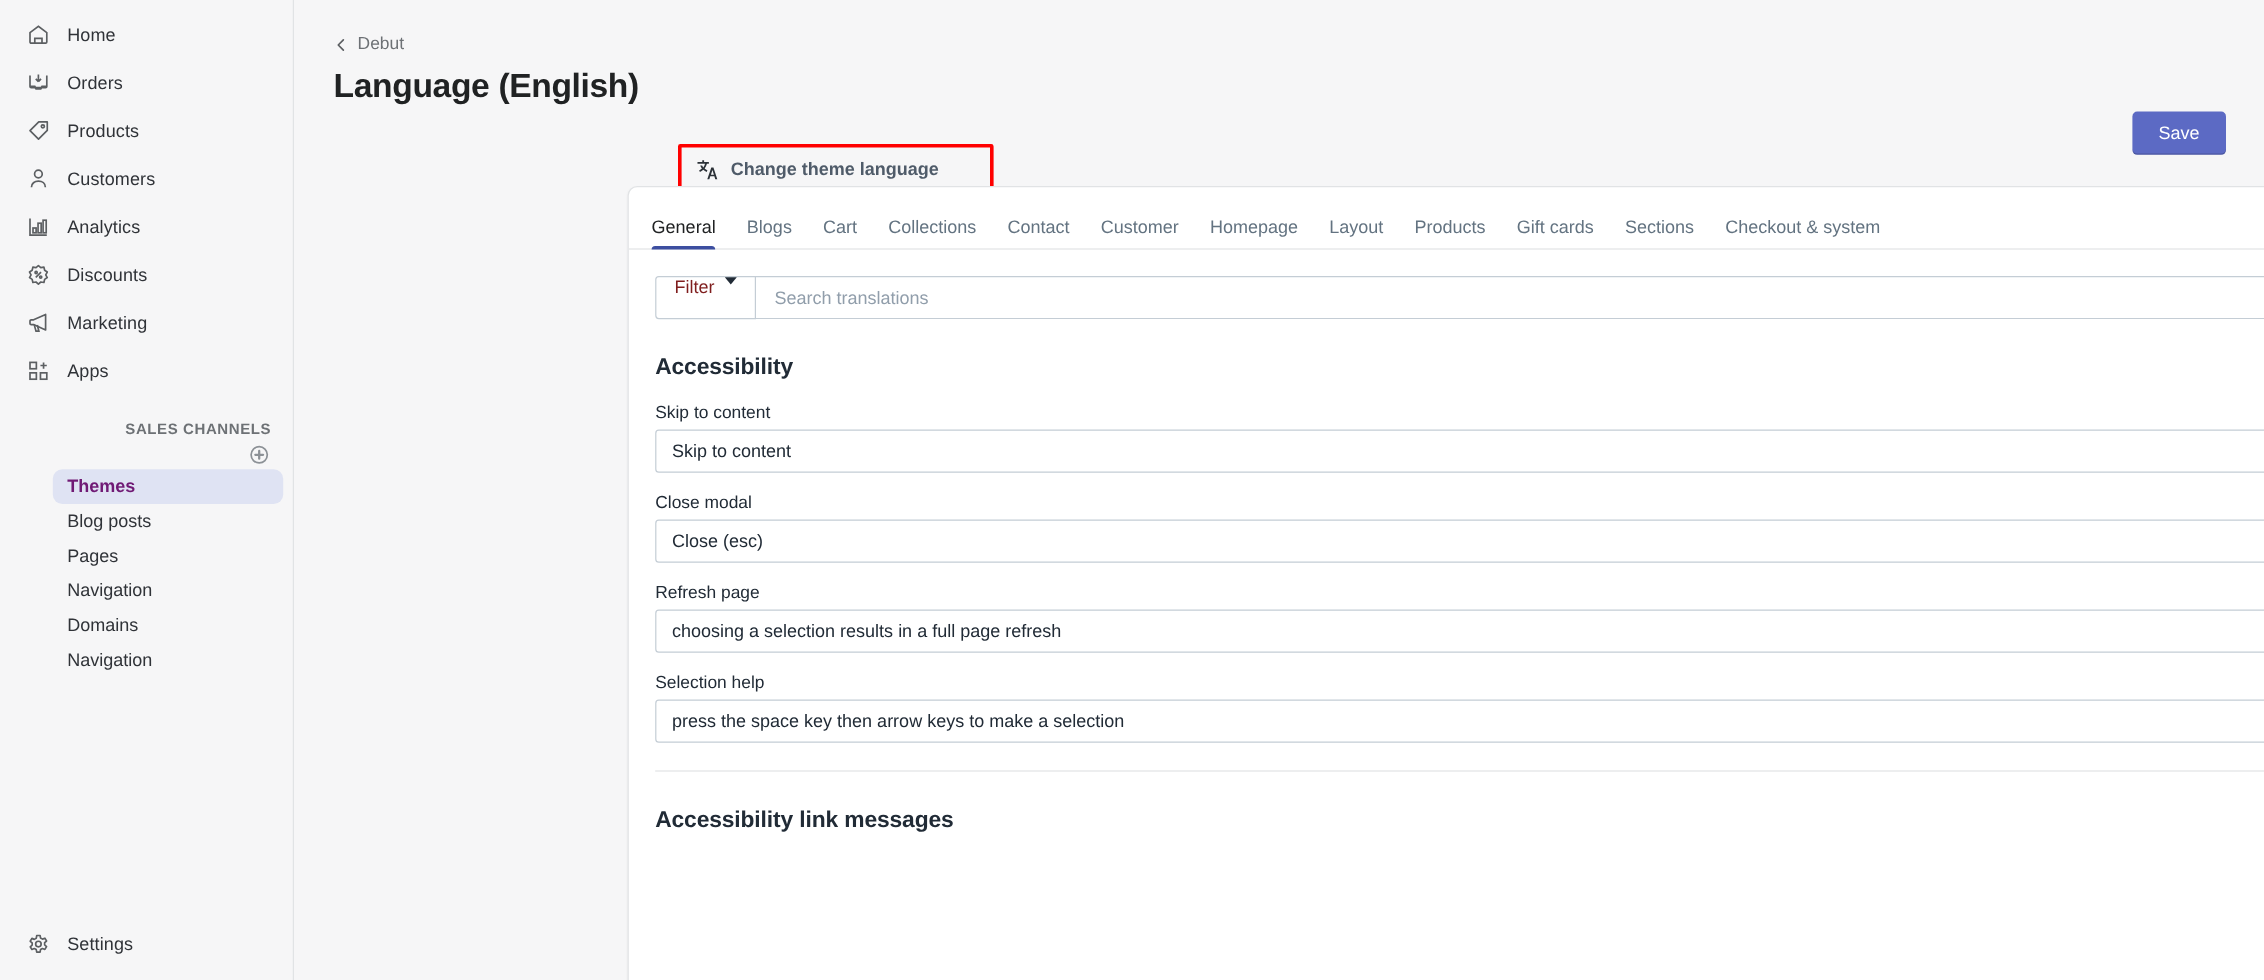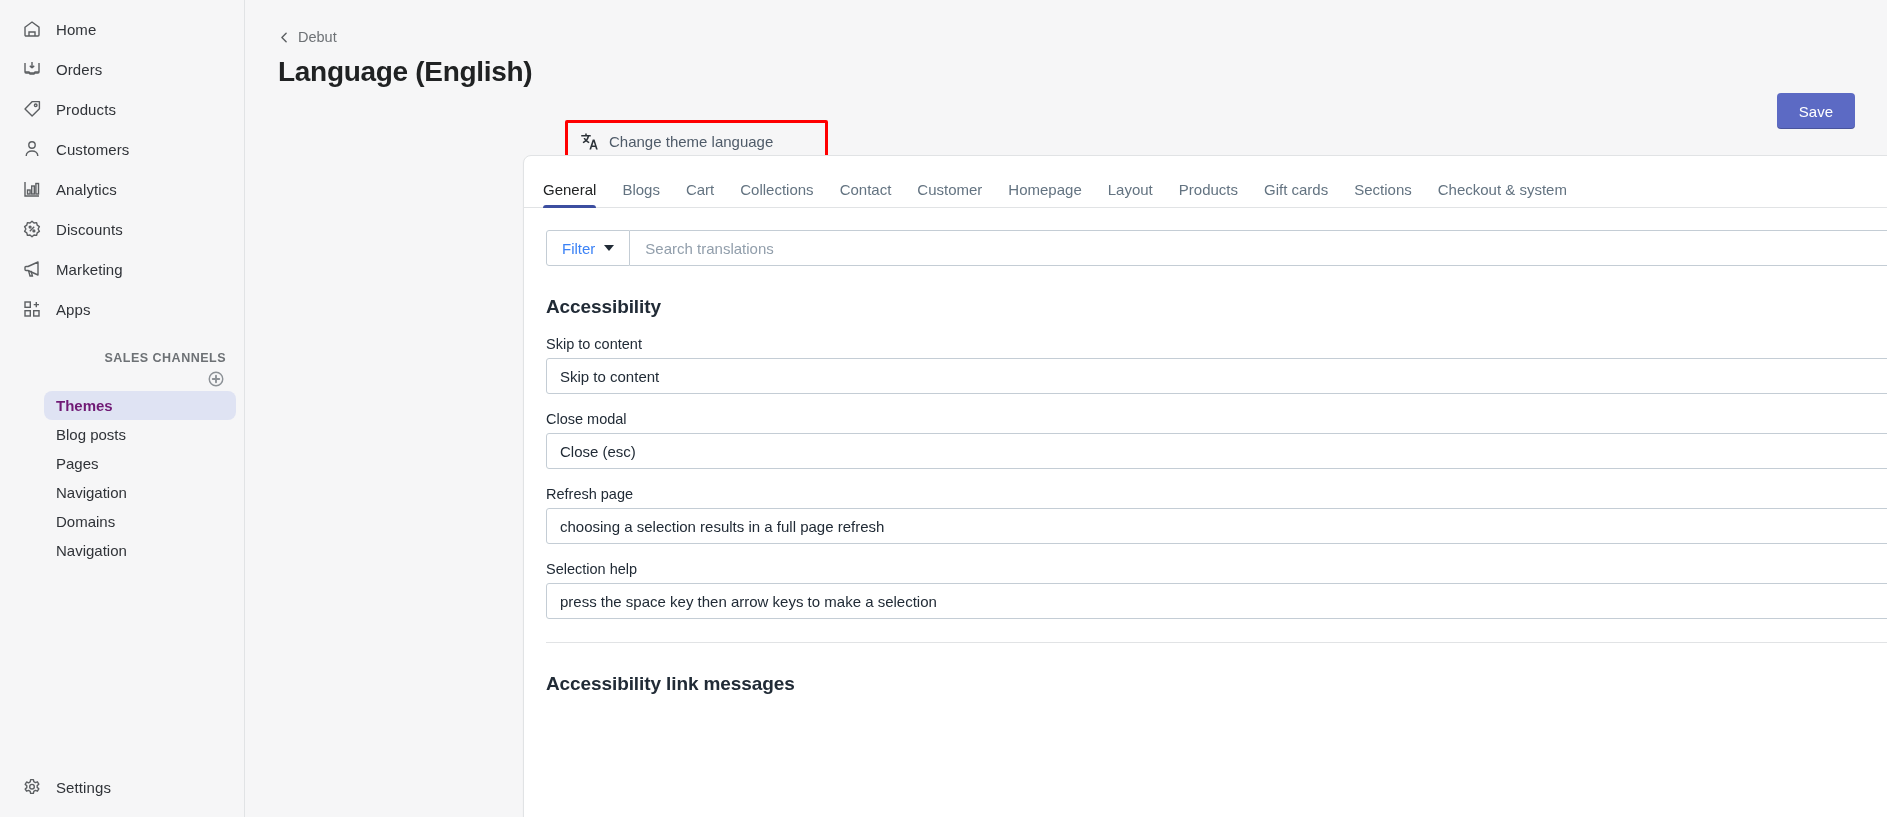--- a/index.html
+++ b/index.html
@@ -206,20 +206,21 @@
   .lang-btn-icon {
     display: flex; align-items: center; justify-content: center;
     width: 19px; height: 19px;
     color: #2c3238;
     flex-shrink: 0;
   }
   .lang-btn-label {
     font-size: 15px;
     color: #4f5b69;
     white-space: nowrap;
+    font-weight: bold;
   }
 
   
   .save-btn {
     position: absolute;
     right: 32px;
     top: 93px;
     background: #5c6ac4;
     color: #ffffff;
     border: none;
@@ -277,28 +278,28 @@
   }
 
   
   .filter-row {
     display: flex;
     margin: 22px 25px 0 22px;
     height: 36px;
   }
   .filter-btn {
     display: flex;
-    align-items: center;
+    align-items: flex-start;
     gap: 9px;
     padding: 0 15px;
     background: #ffffff;
     border: 1px solid #c4cdd5;
     border-radius: 3px 0 0 3px;
     font-size: 15px;
-    color: #3b82f6;
+    color: #7f1d1d;
     cursor: pointer;
     font-family: inherit;
     height: 36px;
   }
   .filter-caret {
     width: 0; height: 0;
     border-left: 5px solid transparent;
     border-right: 5px solid transparent;
     border-top: 6px solid #212b36;
   }

